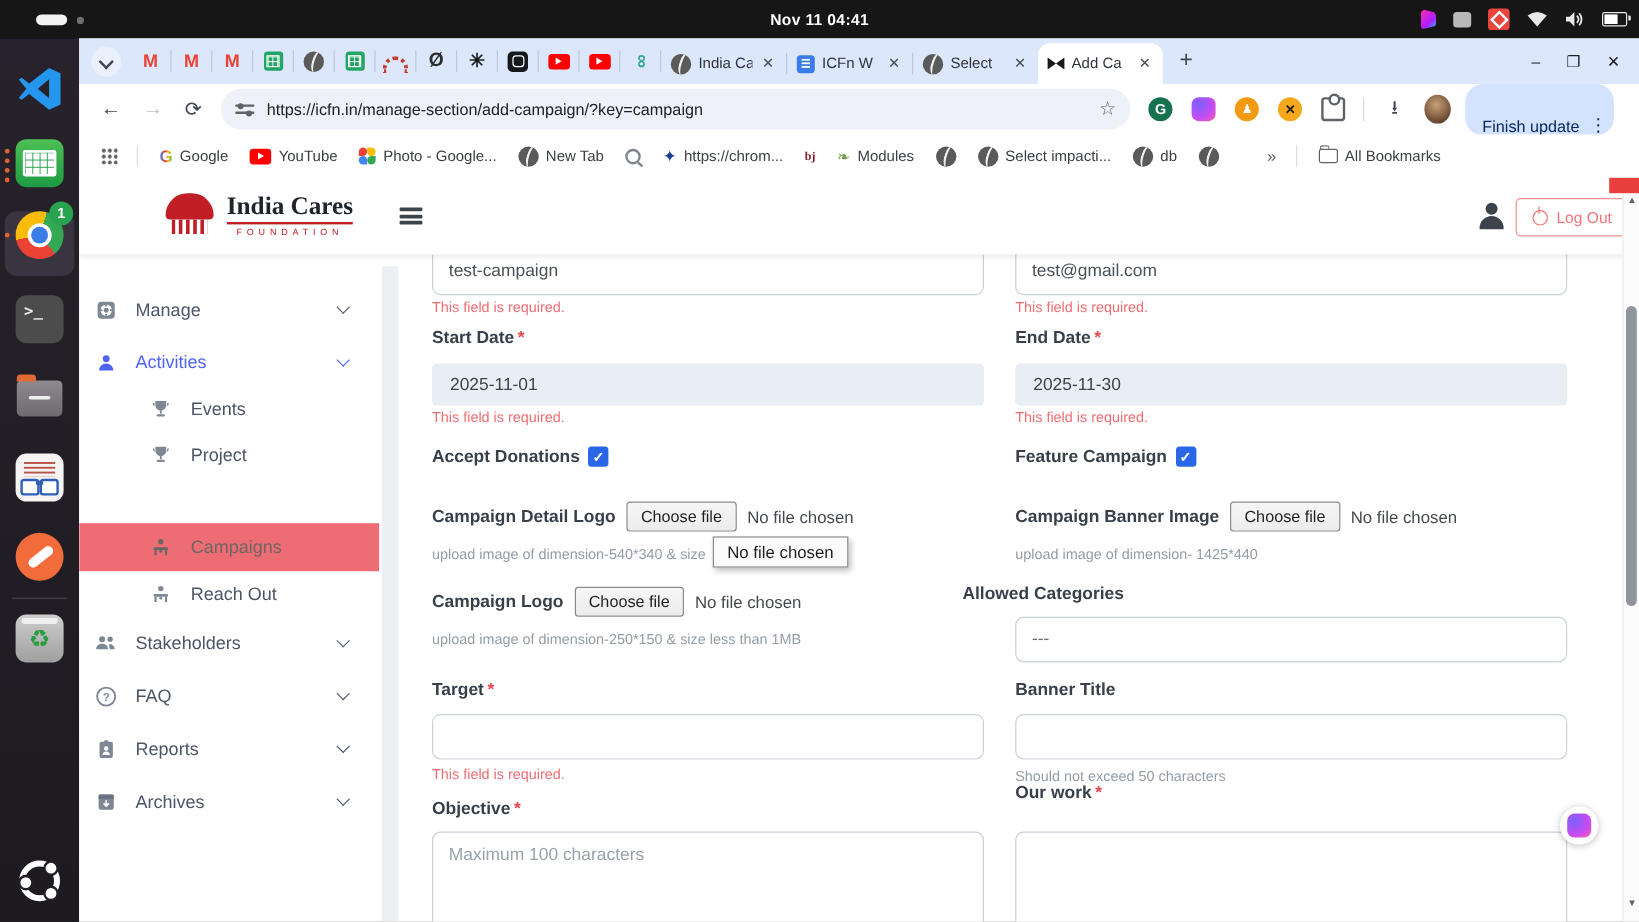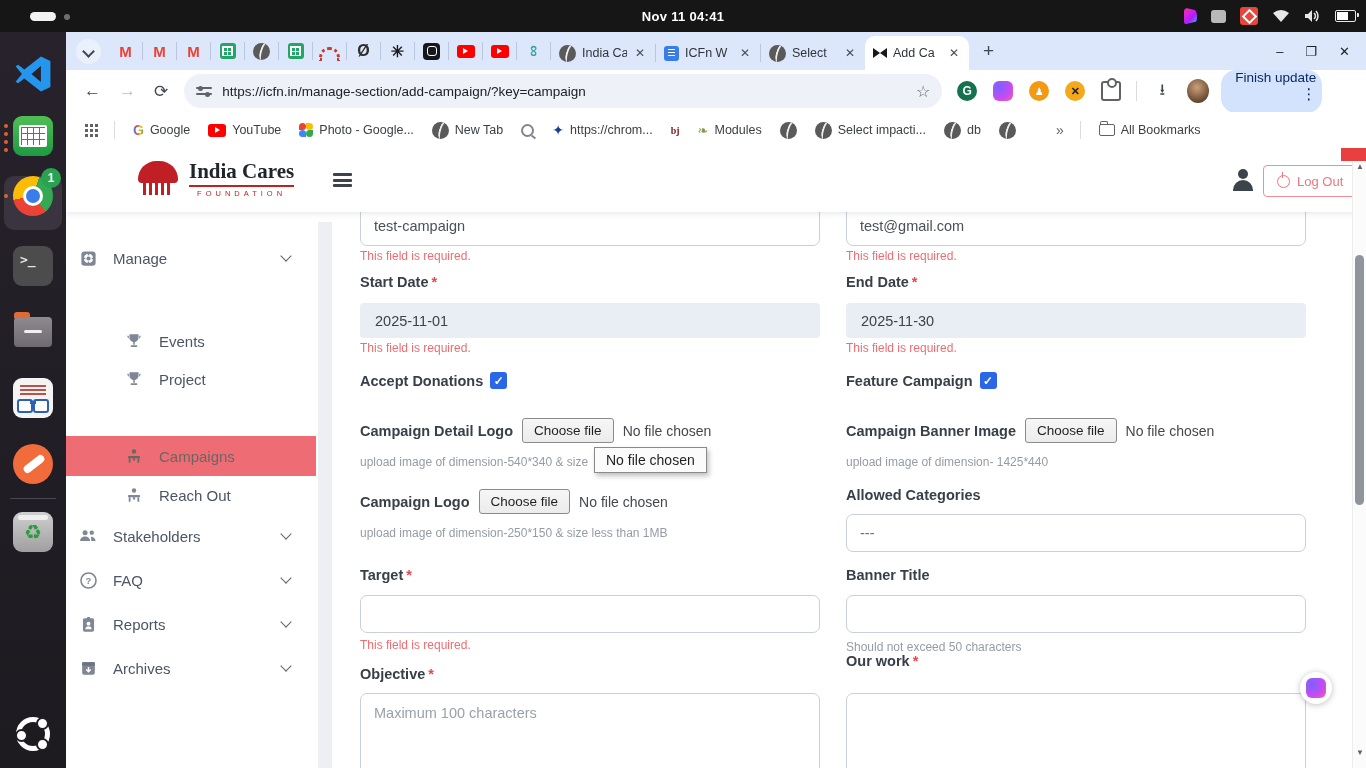--- a/index.html
+++ b/index.html
@@ -103,21 +103,21 @@
   .extic{margin-left:14px;display:flex;align-items:center;justify-content:center;width:22px;height:22px;}
   .gram{width:20px;height:20px;border-radius:50%;background:#15714e;color:#fff;font-size:12px;font-weight:bold;display:flex;align-items:center;justify-content:center;}
   .brain{width:20px;height:20px;border-radius:6px;background:radial-gradient(circle at 30% 30%,#7b61ff,#c84bf0 60%,#ff5fa2);}
   .orangec{width:20px;height:20px;border-radius:50%;background:#f29a11;color:#fff;font-size:10px;display:flex;align-items:center;justify-content:center;}
   .orangex{width:20px;height:20px;border-radius:50%;background:#f5a81c;color:#222;font-size:11px;font-weight:bold;display:flex;align-items:center;justify-content:center;}
   .puzzle{width:16px;height:16px;border:2px solid #5f6368;border-radius:3px;position:relative;}
   .puzzle:before{content:"";position:absolute;top:-5px;left:4px;width:6px;height:6px;border-radius:50%;border:2px solid #5f6368;background:#fff;}
   .tool-sep{width:1px;height:20px;background:#dadce0;margin-left:14px;}
   .dl{font-size:16px;color:#3f4753;}
   .avatar{width:24px;height:24px;border-radius:50%;background:radial-gradient(circle at 45% 35%,#caa27a,#6b4a33 70%,#3c2a1e);}
-  #updatepill{margin-left:12px;height:43px;border-radius:15px;background:#d3e3fd;color:#0b2862;font-size:13.5px;display:flex;align-items:flex-end;padding:0 6px 0 14px;flex-direction:column;}
+  #updatepill{margin-left:12px;height:43px;border-radius:15px;background:#d3e3fd;color:#0b2862;font-size:13.5px;display:flex;align-items:flex-end;padding:0 6px 0 14px;}
   #updatepill .dots{font-size:15px;margin-left:8px;color:#0b2862;}
   
   #bkbar{left:0;top:80px;width:1300px;height:36px;background:#fff;display:flex;align-items:center;font-size:12.5px;color:#3c4043;}
   .bk{display:flex;align-items:center;gap:6px;margin-left:18px;white-space:nowrap;}
   .appsgrid{width:14px;height:14px;background-image:radial-gradient(#5f6368 1.6px,transparent 1.8px);background-size:5px 5px;background-position:0 0;}
   .bk-sep{width:1px;height:18px;background:#dadce0;margin-left:16px;}
   .gmulti{font-weight:bold;font-size:14px;background:linear-gradient(90deg,#4285f4,#ea4335 45%,#fbbc05 65%,#34a853);-webkit-background-clip:text;background-clip:text;color:transparent;}
   .pinwheel{width:14px;height:14px;position:relative;}
   .pinwheel i{position:absolute;width:7px;height:7px;border-radius:7px 7px 7px 0;}
   .pinwheel i:nth-child(1){left:0;top:0;background:#ea4335;transform:rotate(0deg);}
@@ -508,21 +508,21 @@
     <div class="hint" style="left:780px;top:307px">upload image of dimension- 1425*440</div>
     <div class="tooltip" style="left:528px;top:299px">No file chosen</div>
 
     <div class="filerow" style="left:294px;top:341px">
       <span class="cklabel">Campaign Logo</span>
       <span class="filebtn">Choose file</span>
       <span class="filestatus">No file chosen</span>
     </div>
     <div class="hint" style="left:294px;top:378px">upload image of dimension-250*150 &amp; size less than 1MB</div>
 
-    <div class="fld-label" style="left:780px;top:339px">Allowed Categories</div>
+    <div class="fld-label" style="left:736px;top:339px">Allowed Categories</div>
     <div class="tinput" style="left:780px;top:366px;height:38px;display:flex;align-items:center;color:#6a7079">---</div>
 
     <div class="fld-label" style="left:294px;top:419px"><span>Target</span><span class="req">*</span></div>
     <div class="fld-label" style="left:780px;top:419px">Banner Title</div>
     <input class="tinput" style="left: 294px; top: 447px; height: 38px;">
     <input class="tinput" style="left: 780px; top: 447px; height: 38px;">
     <div class="err" style="left:294px;top:490px">This field is required.</div>
     <div class="hint" style="left:780px;top:492px">Should not exceed 50 characters</div>
 
     <div class="fld-label" style="left:294px;top:518px"><span>Objective</span><span class="req">*</span></div>
@@ -540,20 +540,30 @@
               <rect x="11" y="5" width="2" height="3"></rect>
               <rect x="11" y="16" width="2" height="3"></rect>
               <rect x="5" y="11" width="3" height="2"></rect>
               <rect x="16" y="11" width="3" height="2"></rect>
             </g>
           </svg>
         </span>
       <span class="lbl">Manage</span>
         <span class="schev"></span>
     </div>
+    <div class="srow top blue" style="top:132px">
+      <span class="sic">
+          <svg width="19" height="19" viewBox="0 0 24 24">
+            <circle cx="12" cy="7.5" r="3.6" fill="#4f63f5"></circle>
+            <path d="M4.5 20c0-4.1 3.4-7.5 7.5-7.5s7.5 3.4 7.5 7.5z" fill="#4f63f5"></path>
+          </svg>
+        </span>
+      <span class="lbl">Activities</span>
+        <span class="schev" style="border-color:#4f63f5"></span>
+    </div>
     <div class="srow sub" style="top:174px">
       <span class="sic">
           <svg width="18" height="18" viewBox="0 0 24 24" fill="#7f8795">
             <path d="M6 3h12v4.5a6 6 0 0 1-12 0zM3 5h2v2a3 3 0 0 0 1 2.2A4 4 0 0 1 3 5.4zM21 5h-2v2a3 3 0 0 1-1 2.2A4 4 0 0 0 21 5.4z"></path>
             <rect x="11" y="13" width="2" height="4"></rect>
             <rect x="7.5" y="17.5" width="9" height="2.5" rx="1"></rect>
           </svg>
         </span>
       <span class="lbl">Events</span>
     </div>

